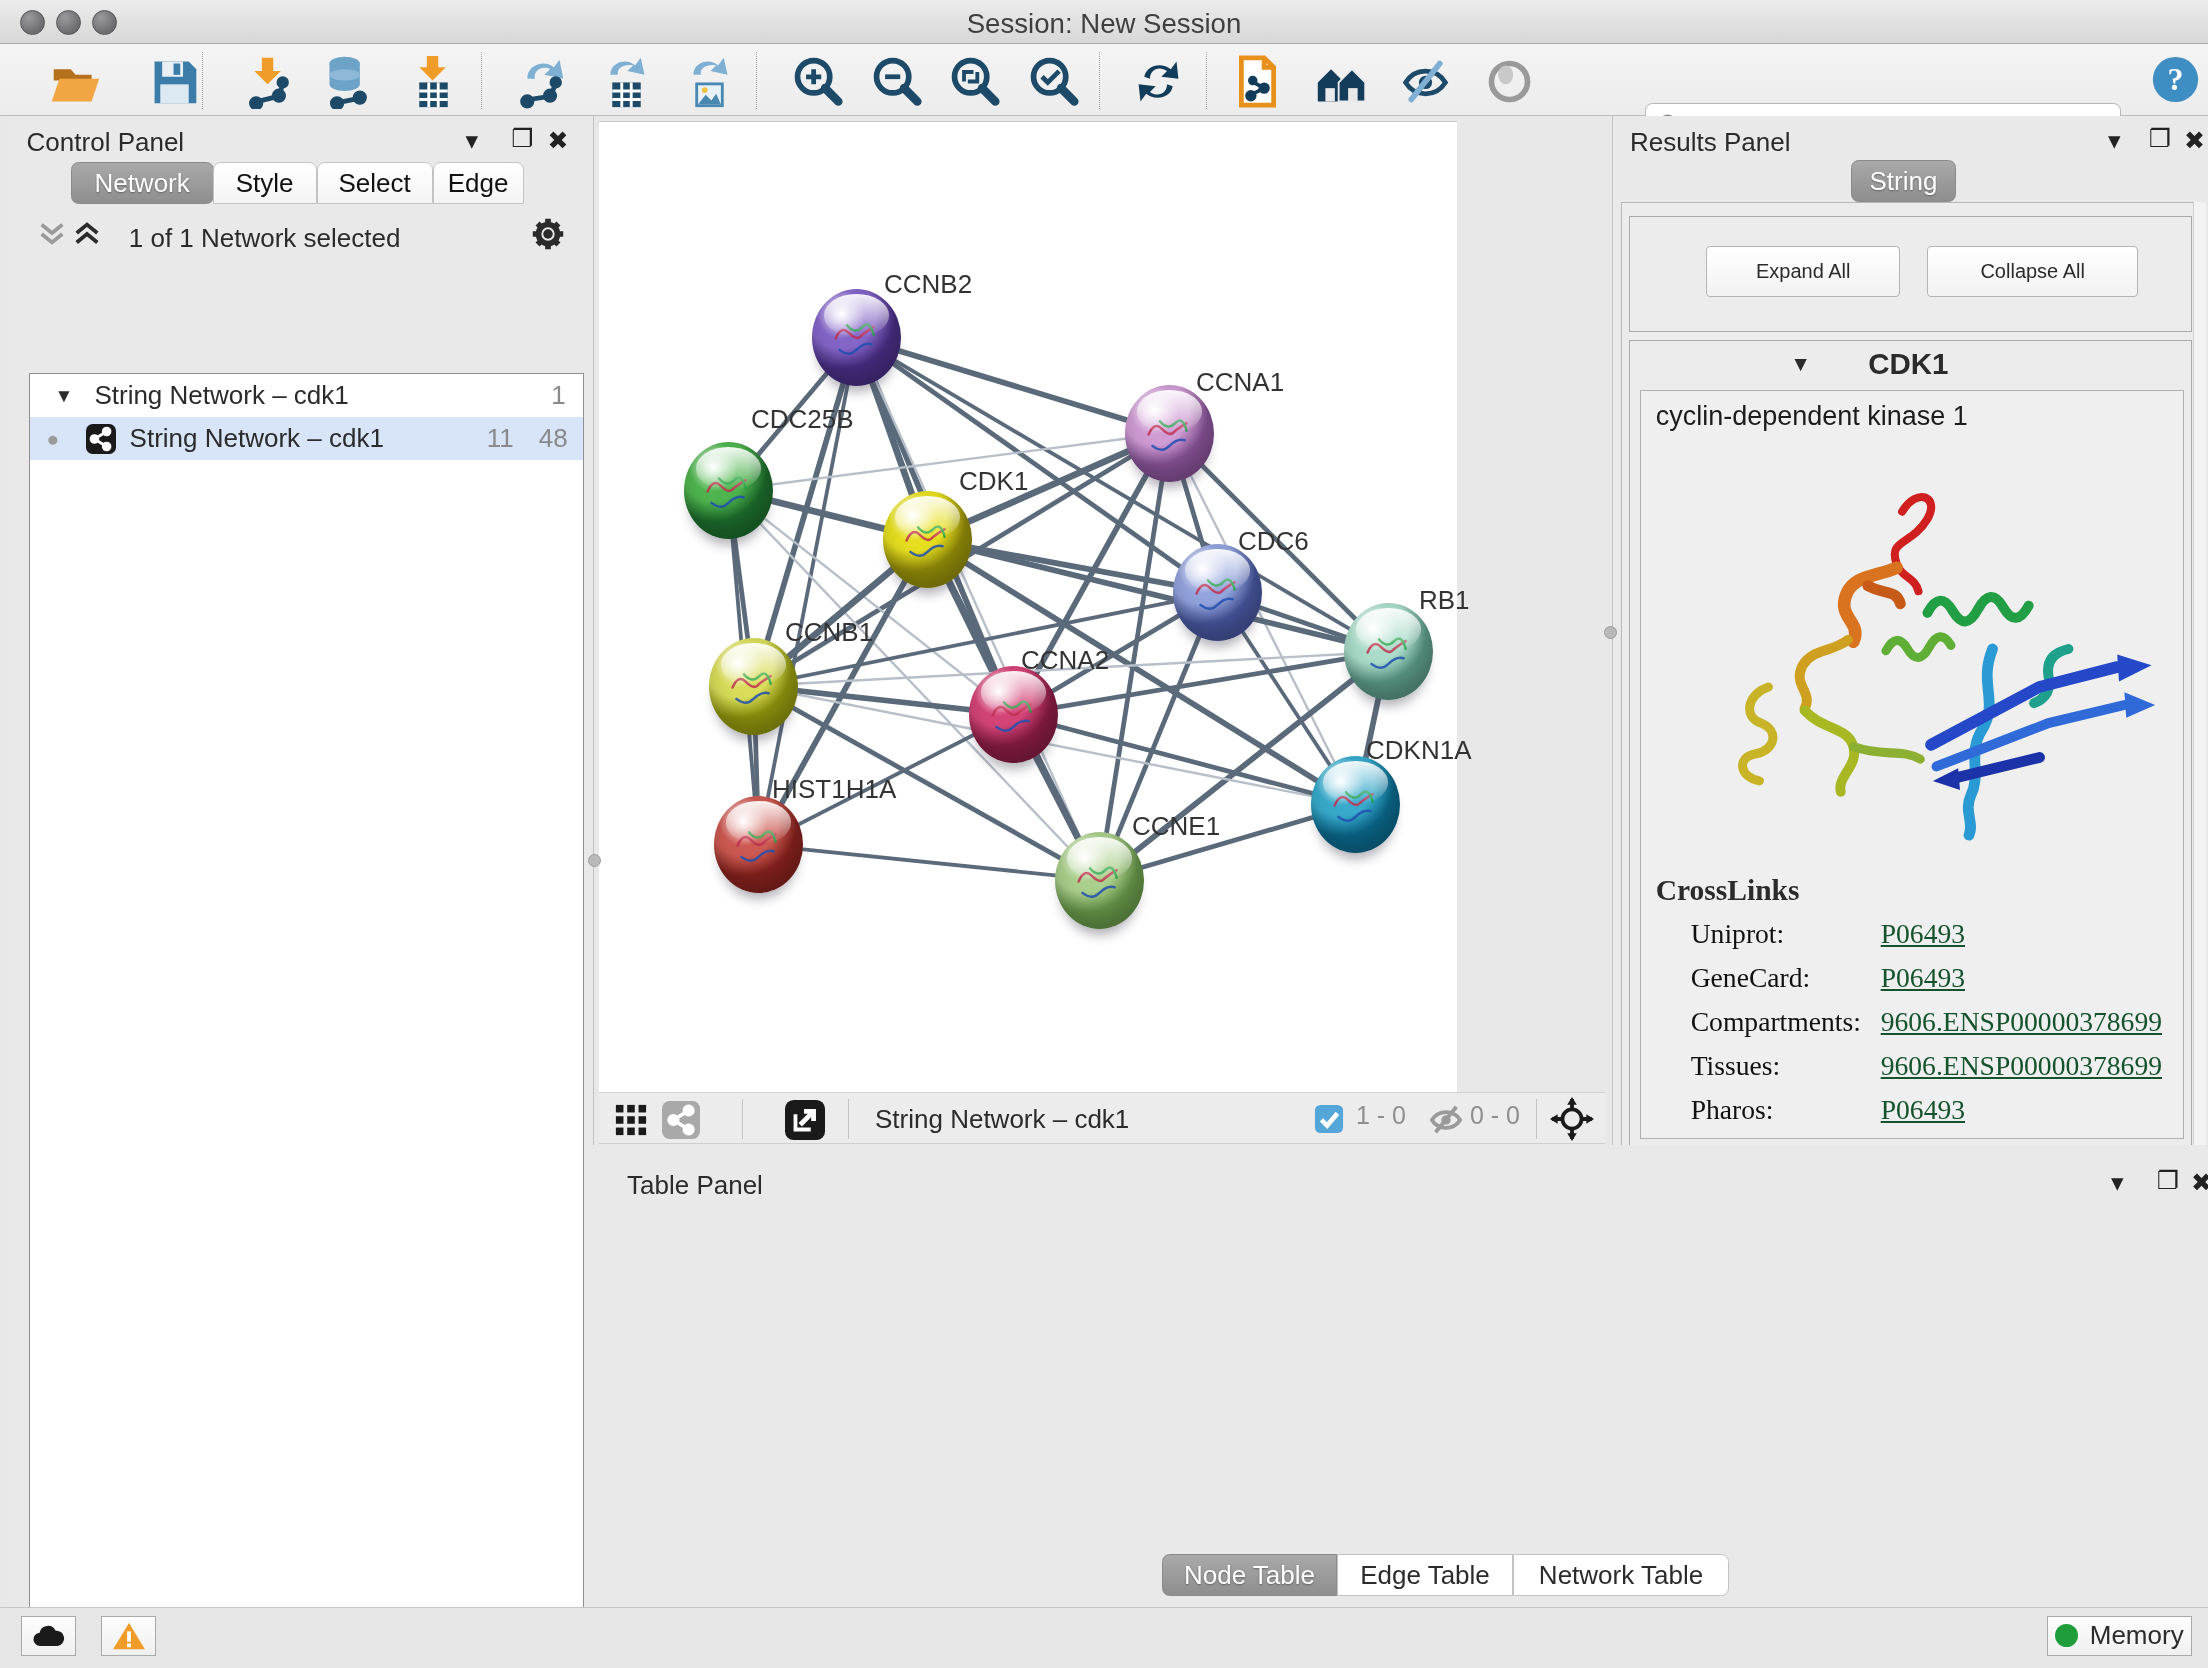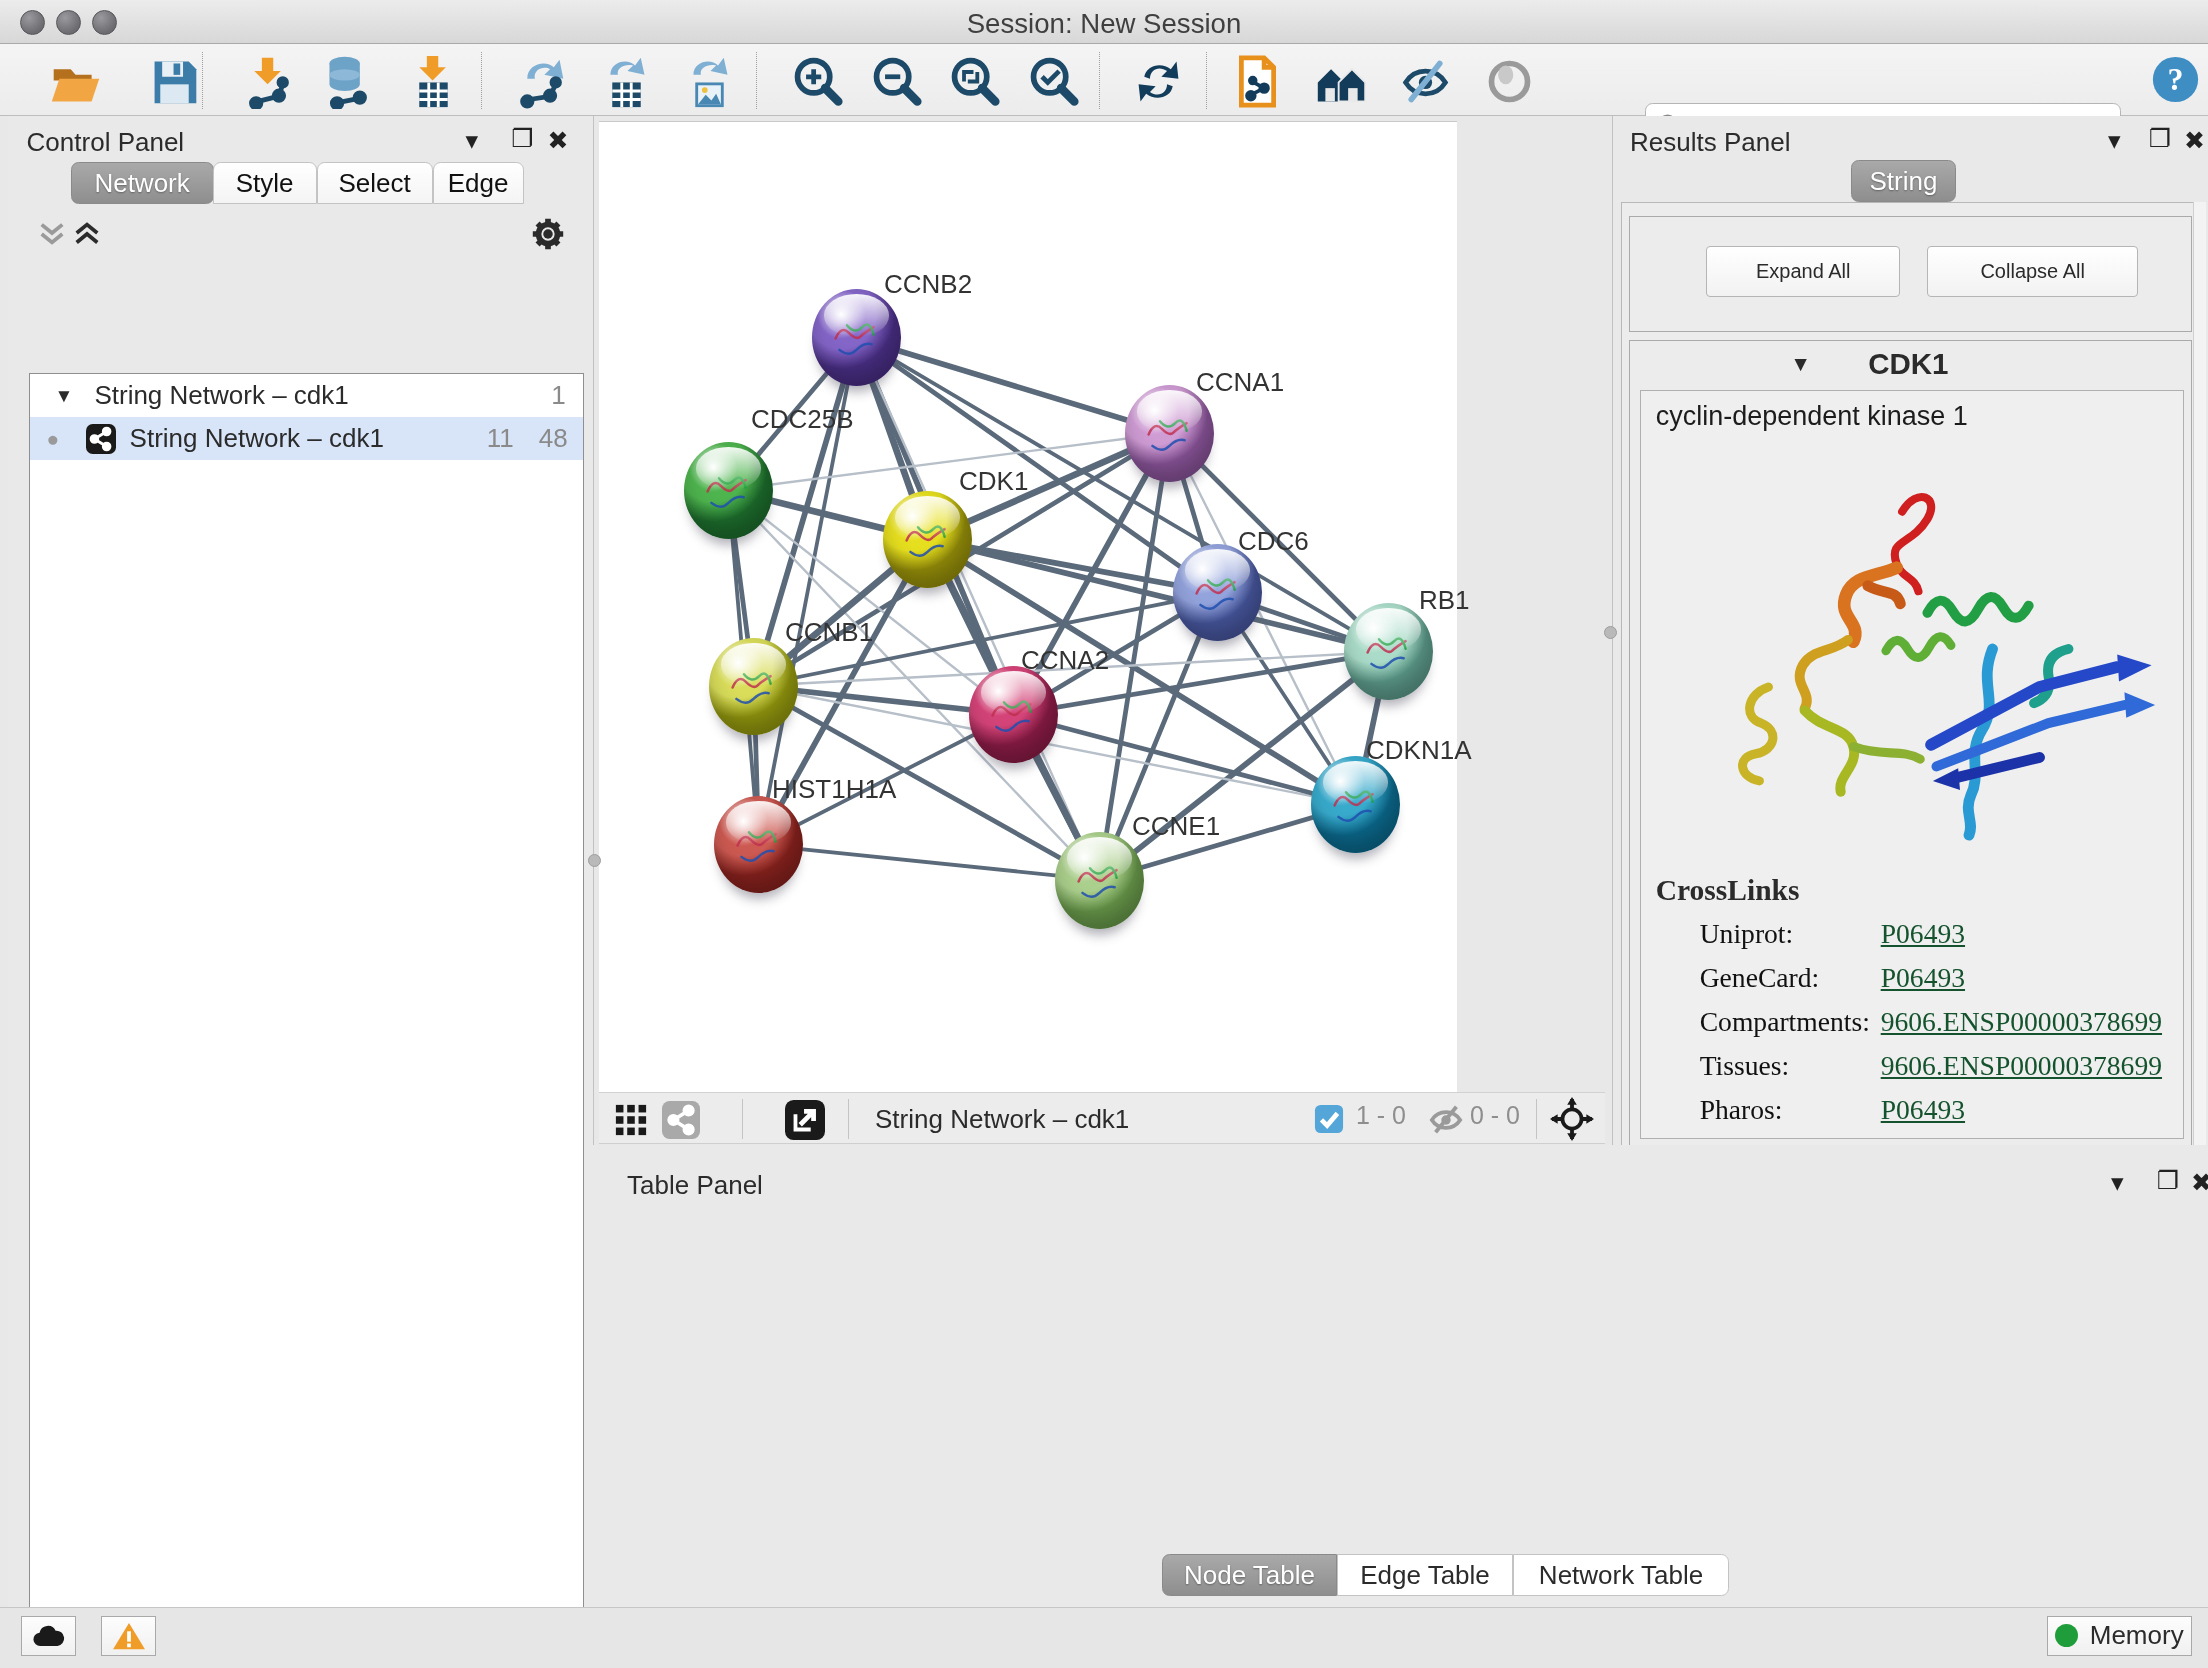--- a/index.html
+++ b/index.html
@@ -54,21 +54,21 @@
     border-top:1px solid #d2d2d2; border-bottom:1px solid #cfcfcf; }
   .ntsep { top:5.7px; width:0; height:40px; border-left:1px solid #c4c4c4; }
   .ntcount { font-size:25px; color:#8e8e8e; top:8px; }
 
   
   .rbox { border:1px solid #aaa; background:#ececec; }
   .rbtn { background:linear-gradient(#ffffff,#f2f2f2); border:1px solid #b5b5b5;
     border-radius:4px; font-size:20px; display:flex; align-items:center; justify-content:center; }
   .serif { font-family:"Liberation Serif","DejaVu Serif",serif; }
   .xlrow { position:relative; height:44px; }
-  .xlrow .lab { position:absolute; left:59px; font-size:27.6px; color:#111; }
+  .xlrow .lab { position:absolute; left:50px; font-size:27.6px; color:#111; }
   .xlrow a { position:absolute; left:240px; font-size:27.6px; color:#14532d; text-decoration:underline; }
   .vscroll { background:#f3f3f3; border-left:1px solid #cfcfcf; }
 
   .btab { height:42px; border:1px solid #c3c3c3; background:#fff; font-size:26px;
     display:flex; align-items:center; justify-content:center;margin-left:36px; }
   .btab.sel { background:linear-gradient(#a9a9a9,#8e8e8e); color:#fff; border-color:#8a8a8a;
     text-shadow:0 1px 1.9px rgba(0,0,0,.35); }
 
   
   .statusbar { left:0; top:1607px; width:2208px; height:61px; background:#e6e6e6;
@@ -230,20 +230,21 @@
   <svg class="abs" style="left:28.5px;top:103px" width="32" height="30" viewBox="0 0 34 32">
       <g fill="none" stroke="#9a9a9a" stroke-width="4">
         <path d="M6 6 l11 9 11-9 M6 16 l11 9 11-9"></path>
       </g>
     </svg>
   <svg class="abs" style="left:63px;top:103px" width="32" height="30" viewBox="0 0 34 32">
       <g fill="none" stroke="#2b2b2b" stroke-width="4">
         <path d="M6 15 l11 -9 11 9 M6 25 l11 -9 11 9"></path>
       </g>
     </svg>
+  <div class="abs" style="left:0;top:107px;width:514px;text-align:center;font-size:26px">1 of 1 Network selected</div>
   <svg class="abs" style="left:521px;top:99px" width="38" height="38" viewBox="0 0 40 40">
       <g stroke="#2b2b2b" stroke-width="6">
         <circle cx="20" cy="20" r="10" fill="none"></circle>
         <path d="M20 4v7 M20 29v7 M4 20h7 M29 20h7 M9 9l5 5 M26 26l5 5 M31 9l-5 5 M14 26l-5 5"></path>
       </g>
       <circle cx="20" cy="20" r="5" fill="#2b2b2b"></circle>
     </svg>
 
   <div class="abs treebox">
     <div class="treerow">

